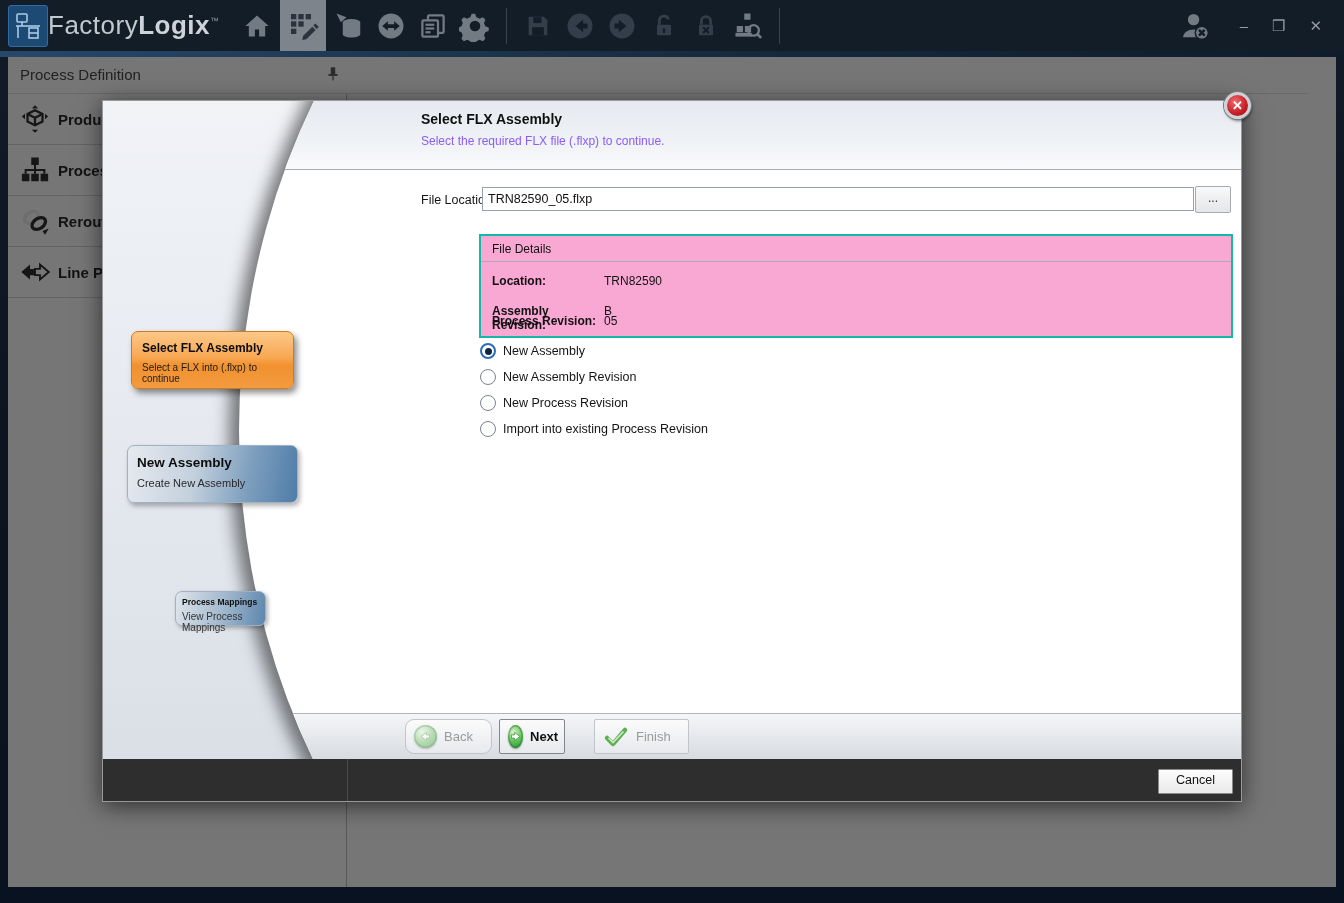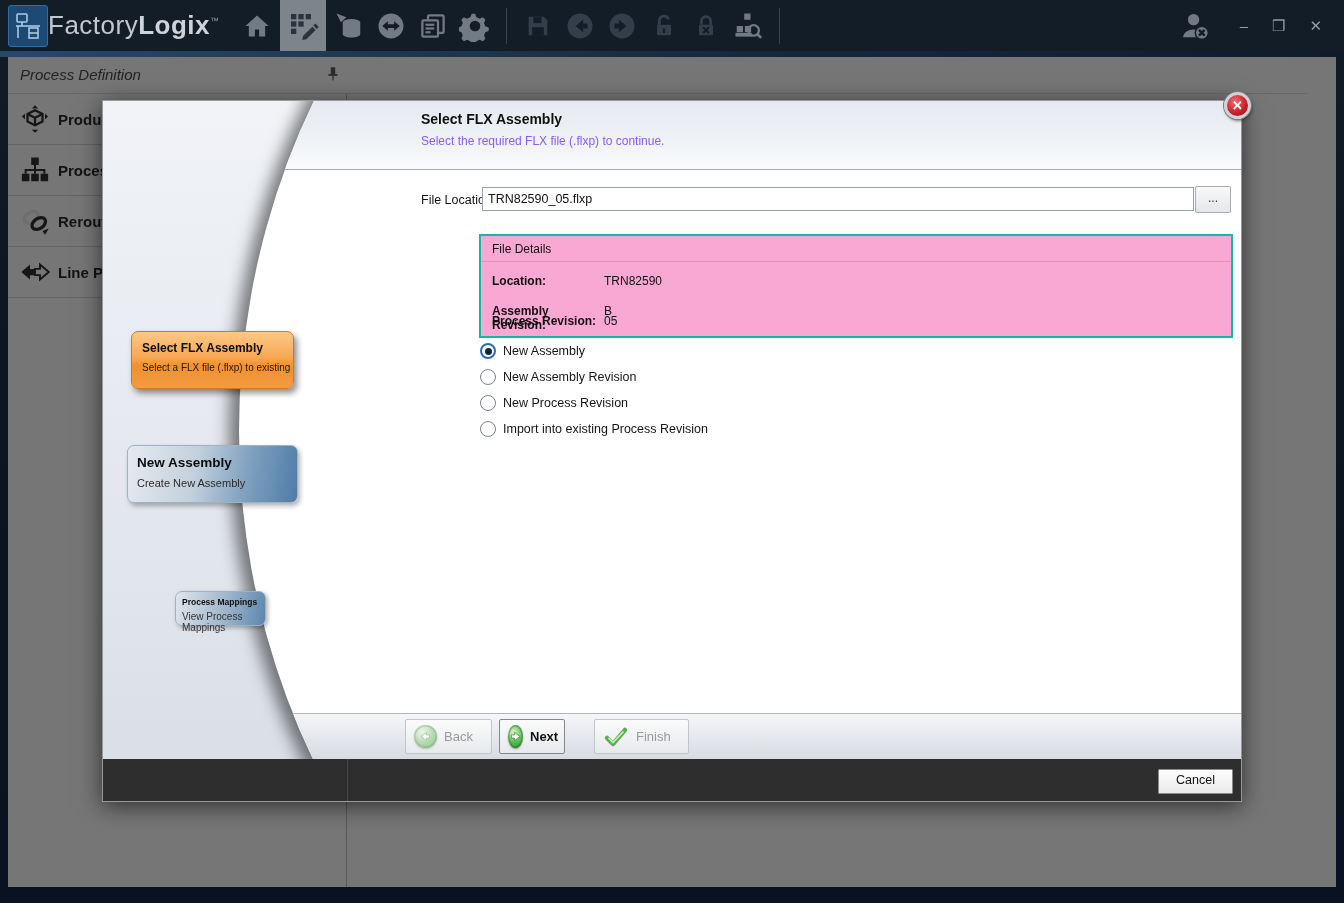--- a/index.html
+++ b/index.html
@@ -21,21 +21,21 @@
   .tb-active{width:46px;height:51px;background:#7e848b;margin:0 2px;display:flex;align-items:center;justify-content:center;}
   .tb-div{width:1px;height:36px;background:#39434f;margin:0 10px;}
   .ico{fill:#727a84;}
   .ico-dim{fill:#333e4a;}
   .ico-dark{fill:#2a333e;}
   .tb-right{margin-left:auto;display:flex;align-items:center;padding-right:22px;}
   .win-ctl{color:#959ba2;font-size:15px;margin-left:24px;line-height:1;cursor:default;}
 
   
   .content{position:absolute;left:8px;top:57px;width:1328px;height:830px;background:#767676;}
-  .content-header{position:absolute;left:0;top:0;width:1300px;height:36px;border-bottom:1px solid #696969;font-style:italic;}
+  .content-header{position:absolute;left:0;top:0;width:1300px;height:36px;border-bottom:1px solid #696969;}
   .panel-title{position:absolute;left:12px;top:9px;font-size:15px;color:#222;}
   .pin-btn{position:absolute;left:316px;top:8px;width:20px;height:20px;}
   .sidebar{position:absolute;left:0;top:37px;width:338px;height:793px;border-right:1px solid #585858;}
   .side-item{height:50px;display:flex;align-items:center;border-bottom:1px solid #636363;padding-left:12px;}
   .side-item .lbl{margin-left:8px;font-size:15px;font-weight:700;color:#131313;white-space:nowrap;overflow:hidden;}
   .frame-strip{position:absolute;left:0;top:51px;width:1344px;height:6px;
                background:linear-gradient(90deg,#27486a,#16293d 55%,#0e1c2b);}
 
   
   .dialog{position:absolute;left:102px;top:100px;width:1138px;height:700px;background:#e9ebf0;
@@ -88,21 +88,21 @@
   .card-small .cs{margin:4px 0 0 6px;font-size:10px;color:#333;}
 
   
   .btn-bar{position:absolute;left:0;top:612px;width:1138px;height:46px;
            background:linear-gradient(180deg,#f5f6f8 0%,#e2e5ea 60%,#d7dbe1 100%);
            border-top:1px solid #b2b6bc;clip-path:ellipse(634px 700px at 770px -282px);}
   .wiz-btn{position:absolute;top:5px;height:35px;border:1px solid #c1c4c9;border-radius:2px;
            background:linear-gradient(180deg,#fbfbfc,#e7e9ec);display:flex;align-items:center;
            font-size:13px;color:#9a9a9a;padding:0 12px 0 8px;box-sizing:border-box;}
   .wiz-btn .t{margin-left:7px;}
-  .btn-back{left:302px;width:87px;}
+  .btn-back{left:302px;width:87px;border-radius:9px;}
   .btn-next{left:396px;width:66px;border:1px solid #82868d;color:#111;font-weight:700;}
   .btn-finish{left:491px;width:95px;}
   .grn{width:23px;height:23px;border-radius:50%;
        background:radial-gradient(circle at 35% 30%,#e2f5dc,#7fc474 55%,#3f9e47);
        box-shadow:inset 0 0 0 1.5px rgba(30,90,30,.35),0 1px 2px rgba(0,0,0,.35);
        display:flex;align-items:center;justify-content:center;}
   .grn.dim{opacity:.55;}
   .grn.vivid{background:radial-gradient(circle at 35% 30%,#d8f3c9,#5fc25a 50%,#1e9630);}
 
   .bottom-bar{position:absolute;left:0;top:658px;width:1138px;height:42px;background:#2e2e2e;}
@@ -357,21 +357,21 @@
         <span class="radio"></span>
         <span>New Process Revision</span>
       </div>
       <div class="radio-row o3">
         <span class="radio"></span>
         <span>Import into existing Process Revision</span>
       </div>
 
       <div class="card card-orange">
         <div class="ct">Select FLX Assembly</div>
-        <div class="cs">Select a FLX file (.flxp) to existing</div>
+        <div class="cs">Select a FLX into (.flxp) to continue</div>
       </div>
       <div class="card card-blue">
         <div class="ct">New Assembly</div>
         <div class="cs">Create New Assembly</div>
       </div>
       <div class="card card-small">
         <div class="ct">Process Mappings</div>
         <div class="cs">View Process Mappings</div>
       </div>
 

